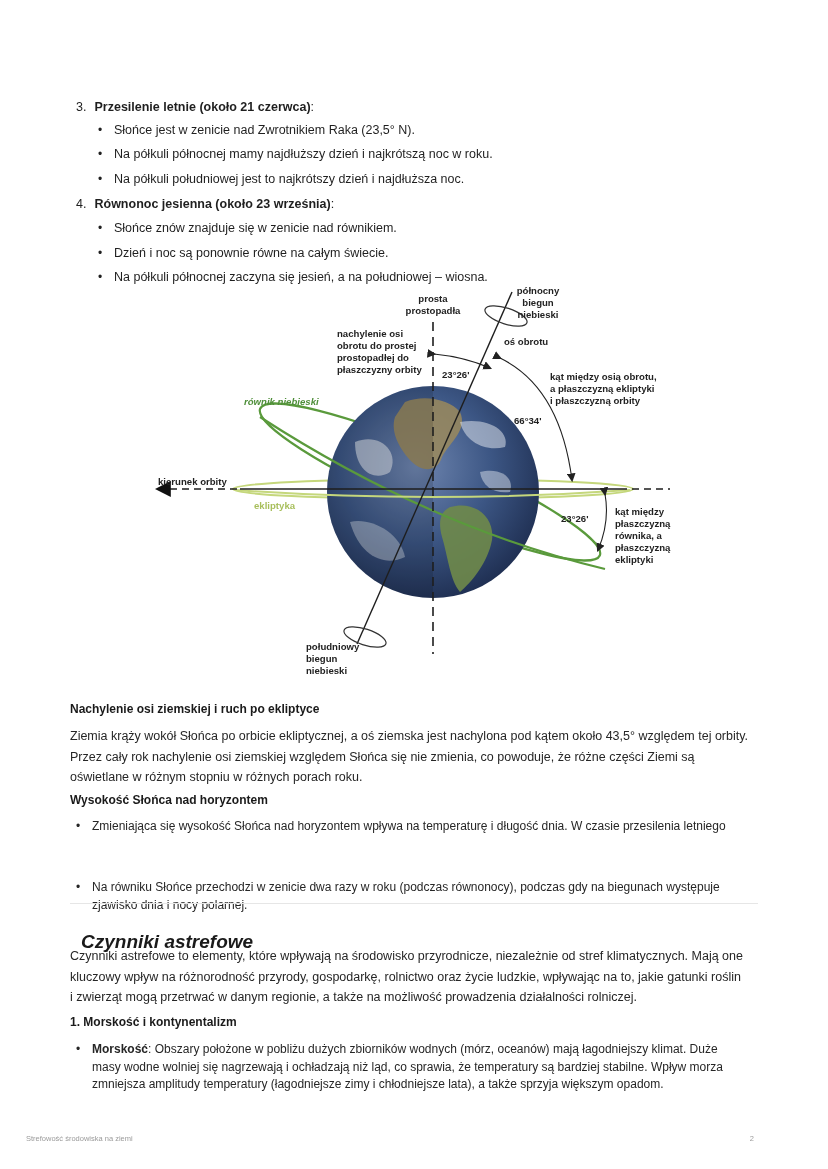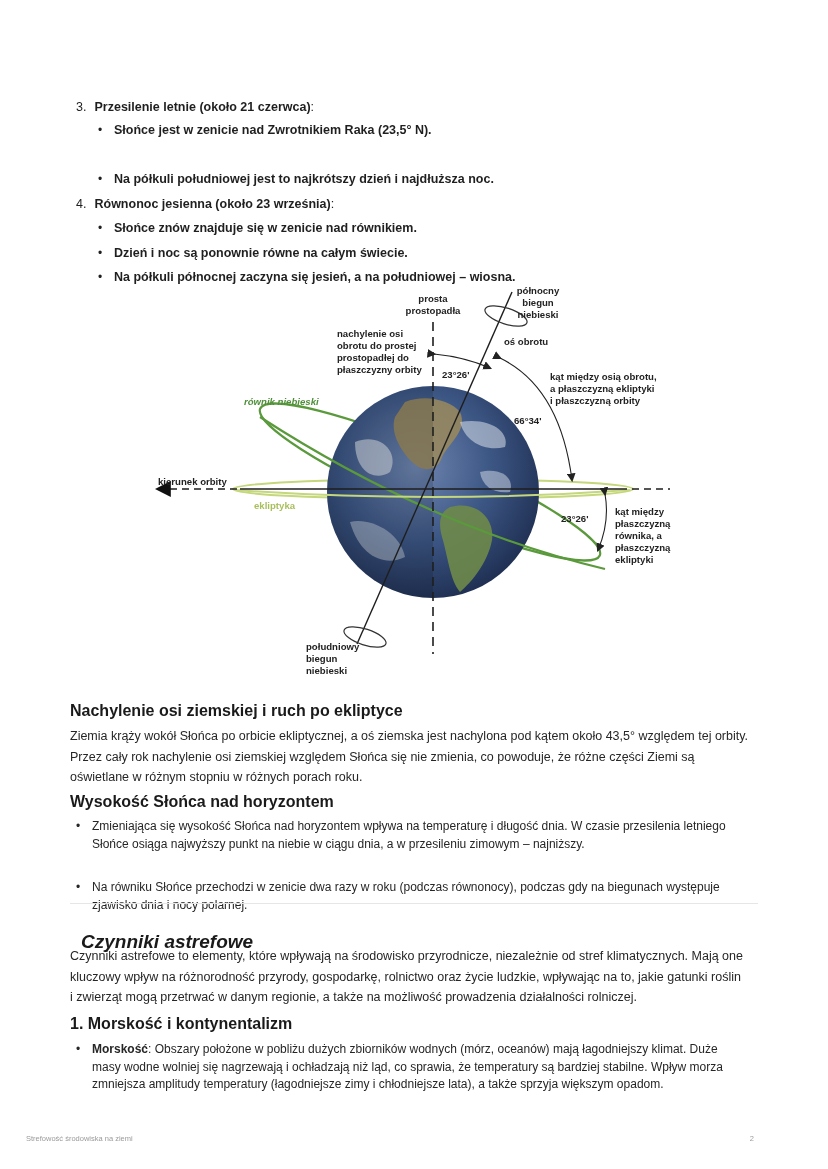--- a/index.html
+++ b/index.html
@@ -5,49 +5,50 @@
   html, body { margin: 0; padding: 0; background: #ffffff; }
   body { width: 828px; height: 1169px; position: relative; overflow: hidden;
          font-family: "Liberation Sans", "DejaVu Sans", sans-serif; color: #1f1f1f; }
   .page { position: absolute; left: 0; top: 0; width: 780px; height: 1169px; }
 
   .ol-item { position: absolute; left: 76px; font-size: 12.5px; line-height: 16px; }
   .ol-item .num { display: inline-block; width: 15px; }
   .ol-item b { font-weight: 700; }
   .bullet { position: absolute; left: 98px; font-size: 12.5px; line-height: 16px; }
   .bullet::before { content: "•"; position: absolute; left: 0; top: 0; font-size: 12px; }
-  .bullet span { display: inline-block; margin-left: 16px; font-weight: bold; }
+  .bullet span { display: inline-block; margin-left: 16px; }
 
   .figure { position: absolute; left: 150px; top: 282px; width: 530px; height: 400px; }
   .figure svg { width: 530px; height: 400px; display: block; }
   .lbl { font-family: "Liberation Sans", sans-serif; font-weight: 700; font-size: 9.6px; fill: #222; }
   .lbl-green { font-weight: 700; font-style: italic; font-size: 9.6px; fill: #4f8f3a; }
   .lbl-yellow { font-weight: 700; font-size: 9.6px; fill: #a8bf5c; }
 
-  h3.sub { position: absolute; left: 70px; margin: 0; font-size: 16px; font-weight: 700; color: #1a1a1a; }
+  h3.sub { position: absolute; left: 70px; margin: 0; font-size: 12px; font-weight: 700; color: #1a1a1a; }
   h2.sec { position: absolute; left: 70px; margin: 11px; font-size: 19px; font-weight: 700; color: #1a1a1a; font-style: italic; }
   p.para { position: absolute; left: 70px; width: 692px; margin: 0; font-size: 12.5px; line-height: 20.5px; color: #262626; }
   .ul-item { position: absolute; left: 76px; width: 686px; font-size: 12px; line-height: 17.5px; color: #262626; }
   .ul-item::before { content: "•"; position: absolute; left: 0; top: 0; }
   .ul-item .txt { display: block; margin-left: 16px; }
   .hr { position: absolute; left: 70px; width: 688px; height: 1px; background: #e6e6e6; top: 903px; }
 
   .footer-left { position: absolute; left: 26px; top: 1134px; font-size: 7.5px; color: #9a9a9a; }
   .footer-right { position: absolute; right: 26px; top: 1134px; font-size: 7.5px; color: #9a9a9a; }
 </style>
 </head>
 <body>
 
 <div class="page">
 
   <div class="ol-item" style="top:99px">
     <span class="num">3.</span>
     <b>Przesilenie letnie (około 21 czerwca)</b><span>:</span>
   </div>
   <div class="bullet" style="top:122px"><span>Słońce jest w zenicie nad Zwrotnikiem Raka (23,5° N).</span></div>
+  <div class="bullet" style="top:146px"><span>Na półkuli północnej mamy najdłuższy dzień i najkrótszą noc w roku.</span></div>
   <div class="bullet" style="top:171px"><span>Na półkuli południowej jest to najkrótszy dzień i najdłuższa noc.</span></div>
 
   <div class="ol-item" style="top:196px">
     <span class="num">4.</span>
     <b>Równonoc jesienna (około 23 września)</b><span>:</span>
   </div>
   <div class="bullet" style="top:220px"><span>Słońce znów znajduje się w zenicie nad równikiem.</span></div>
   <div class="bullet" style="top:245px"><span>Dzień i noc są ponownie równe na całym świecie.</span></div>
   <div class="bullet" style="top:269px"><span>Na półkuli północnej zaczyna się jesień, a na południowej – wiosna.</span></div>
 
@@ -144,21 +145,21 @@
 
   <h3 class="sub" style="top:702px">Nachylenie osi ziemskiej i ruch po ekliptyce</h3>
   <p class="para" style="top:726px">
     <span>Ziemia krąży wokół Słońca po orbicie ekliptycznej, a oś ziemska jest nachylona pod kątem około 43,5° względem tej orbity.</span><br>
     <span>Przez cały rok nachylenie osi ziemskiej względem Słońca się nie zmienia, co powoduje, że różne części Ziemi są</span><br>
     <span>oświetlane w różnym stopniu w różnych porach roku.</span>
   </p>
 
   <h3 class="sub" style="top:793px">Wysokość Słońca nad horyzontem</h3>
   <div class="ul-item" style="top:818px">
-    <span class="txt"><span>Zmieniająca się wysokość Słońca nad horyzontem wpływa na temperaturę i długość dnia. W czasie przesilenia letniego</span><br><span>Słońce osiąga najwyższy punkt na niebie w ciągu dnia, a w przesileniu zimowym – najniższy.</span></span>
+    <span class="txt"><span>Zmieniająca się wysokość Słońca nad horyzontem wpływa na temperaturę i długość dnia. W czasie przesilenia letniego</span><br></span>
   </div>
   <div class="ul-item" style="top:879px">
     <span class="txt"><span>Na równiku Słońce przechodzi w zenicie dwa razy w roku (podczas równonocy), podczas gdy na biegunach występuje</span><br><span>zjawisko dnia i nocy polarnej.</span></span>
   </div>
 
   <div class="hr"></div>
 
   <h2 class="sec" style="top:920px">Czynniki astrefowe</h2>
   <p class="para" style="top:946px">
     <span>Czynniki astrefowe to elementy, które wpływają na środowisko przyrodnicze, niezależnie od stref klimatycznych. Mają one</span><br>

